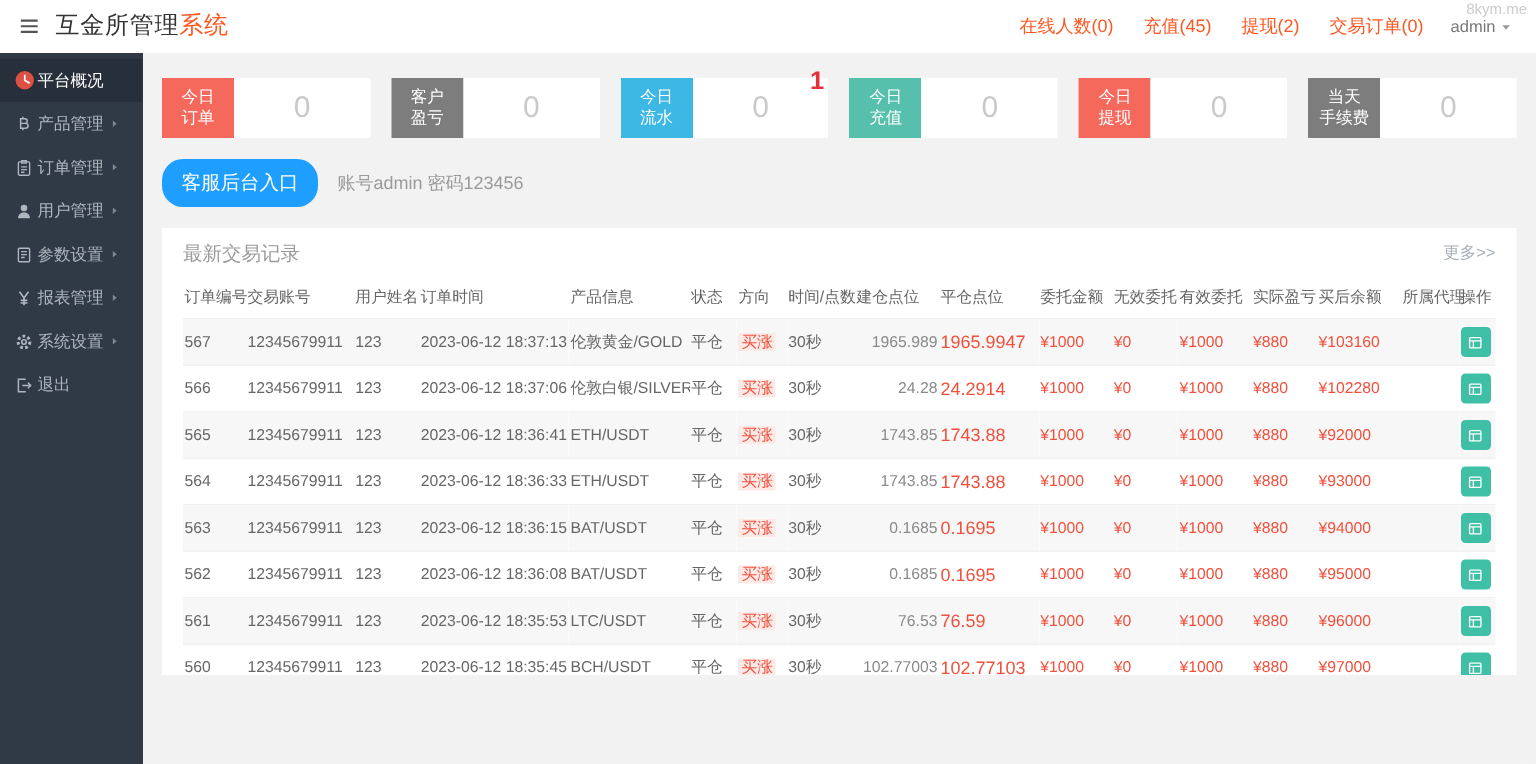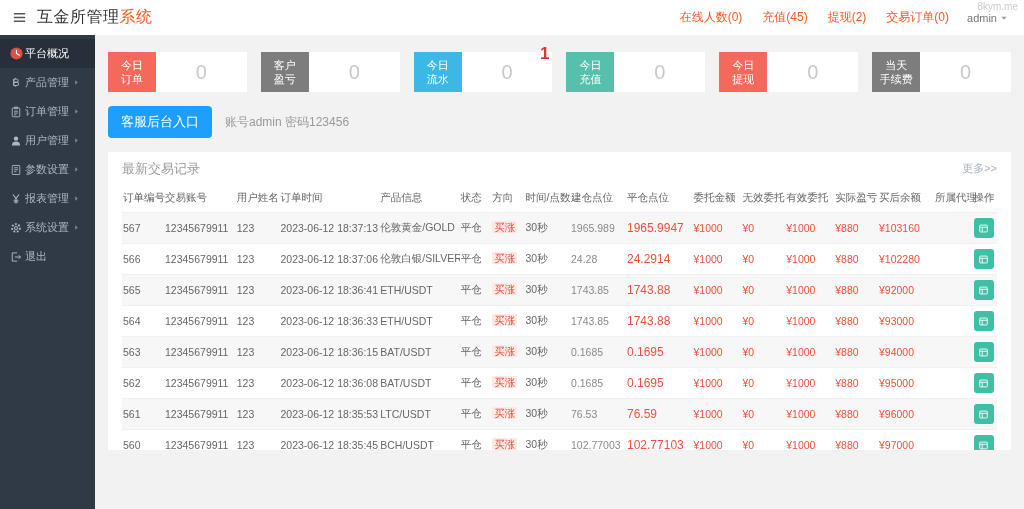--- a/index.html
+++ b/index.html
@@ -38,34 +38,34 @@
 
   .cards { display:flex; gap:14px; margin-top:17px; }
   .card { flex:1; height:40px; display:flex; }
   .card-label { width:48px; color:#fff; font-size:11px; display:flex; flex-direction:column;
     align-items:center; justify-content:center; line-height:1.3; flex:none; }
   .card-value { flex:1; background:#fff; display:flex; align-items:center; justify-content:center;
     color:#c9c9c9; font-size:20px; }
 
   .service { margin-top:14px; display:flex; align-items:center; }
   .service-btn { background:#1E9FFF; color:#fff; font-size:13px; padding:7px 13px; border:none;
-    border-radius:4px; cursor:pointer; font-family:inherit; }
+    border-radius:14px; cursor:pointer; font-family:inherit; }
   .service-info { margin-left:13px; color:#9a9a9a; font-size:12px; }
 
   .panel { margin-top:14px; background:#fff; padding:0 14px; height:298px; overflow:hidden; }
   .panel-head { display:flex; align-items:center; height:33px; }
   .panel-title { color:#9a9a9a; font-size:13px; }
   .more { margin-left:auto; color:#aab0bb; font-size:11px; text-decoration:none; cursor:pointer; }
 
   table { width:100%; border-collapse:collapse; table-layout:fixed; font-size:10.5px; color:#666; }
   th { font-weight:normal; text-align:left; color:#666; padding:6px 1px 7px; white-space:nowrap;
     overflow:visible; border-bottom:1px solid #f0f0f0; }
   td { padding:5px 1px; white-space:nowrap; overflow:hidden; border-bottom:1px solid #f1f1f1; }
   tbody tr:nth-child(odd) { background:#f7f7f7; }
-  td.dim  { color:#8a8a8a; }
+  td.dim  { color:#8a8a8a;text-align:right; }
   td.red  { color:#f0503c; }
   td.close-price { color:#f0503c; font-size:12px; }
   .dir-badge { color:#f0503c; background:#fdeae7; padding:0 2px; }
   .act-btn { width:20px; height:20px; background:#3fc0a6; border:none; border-radius:3px;
     display:inline-flex; align-items:center; justify-content:center; cursor:pointer; padding:0; }
 </style>
 </head>
 <body>
 
 <div class="watermark">8kym.me</div>

